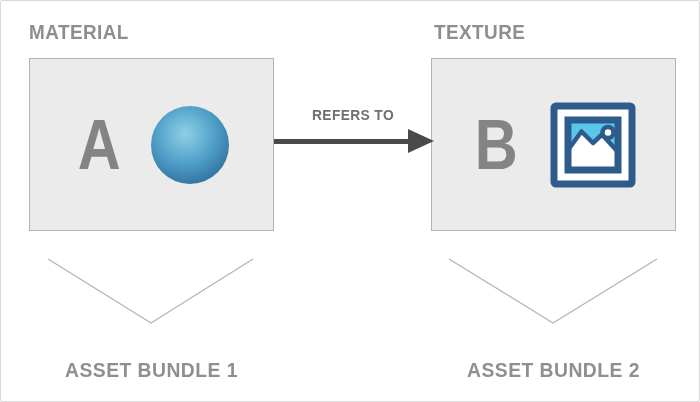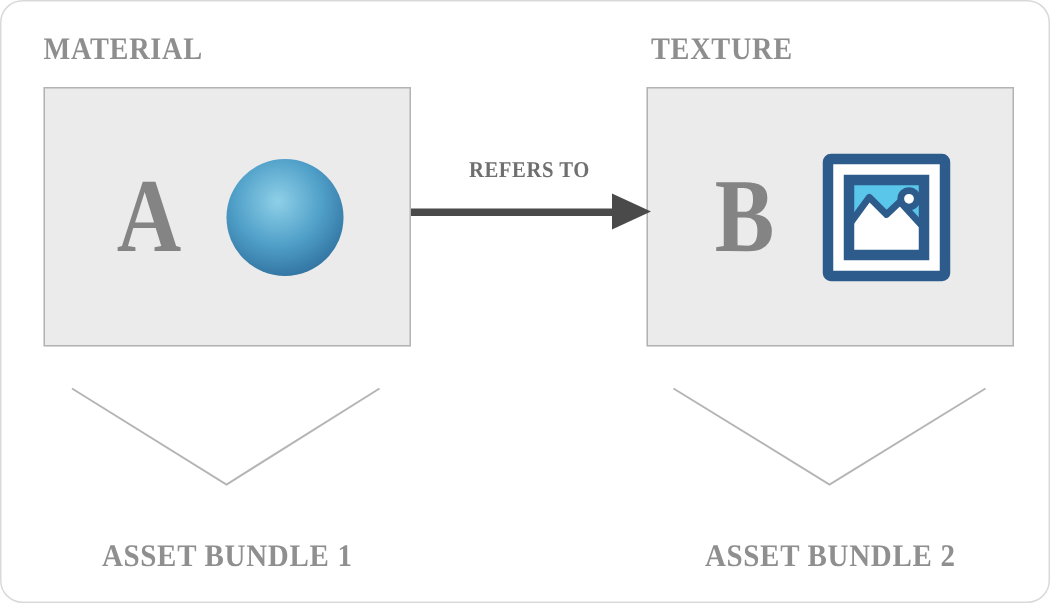--- a/index.html
+++ b/index.html
@@ -19,22 +19,21 @@
     --sphere-mid:#4f9fc8;
     --sphere-edge:#2e6e9c;
   }
   *{box-sizing:border-box;}
   html,body{margin:0;padding:0;background:#fff;}
   body{font-family:"Liberation Sans","DejaVu Sans",sans-serif;}
   .canvas{
     position:relative;width:700px;height:402px;overflow:hidden;
     background:var(--card-bg);
     border:1px solid var(--card-border);
-    border-radius:15px;
-    font-family:Liberation Serif, serif;
+    border-radius:2px;
   }
   .section-heading{
     position:absolute;top:19px;
     font-size:21px;font-weight:700;color:var(--heading-gray);
     letter-spacing:.5px;
     transform:scaleX(.9);transform-origin:left center;
     white-space:nowrap;
   }
   .heading-material{left:28px;}
   .heading-texture{left:433px;}

